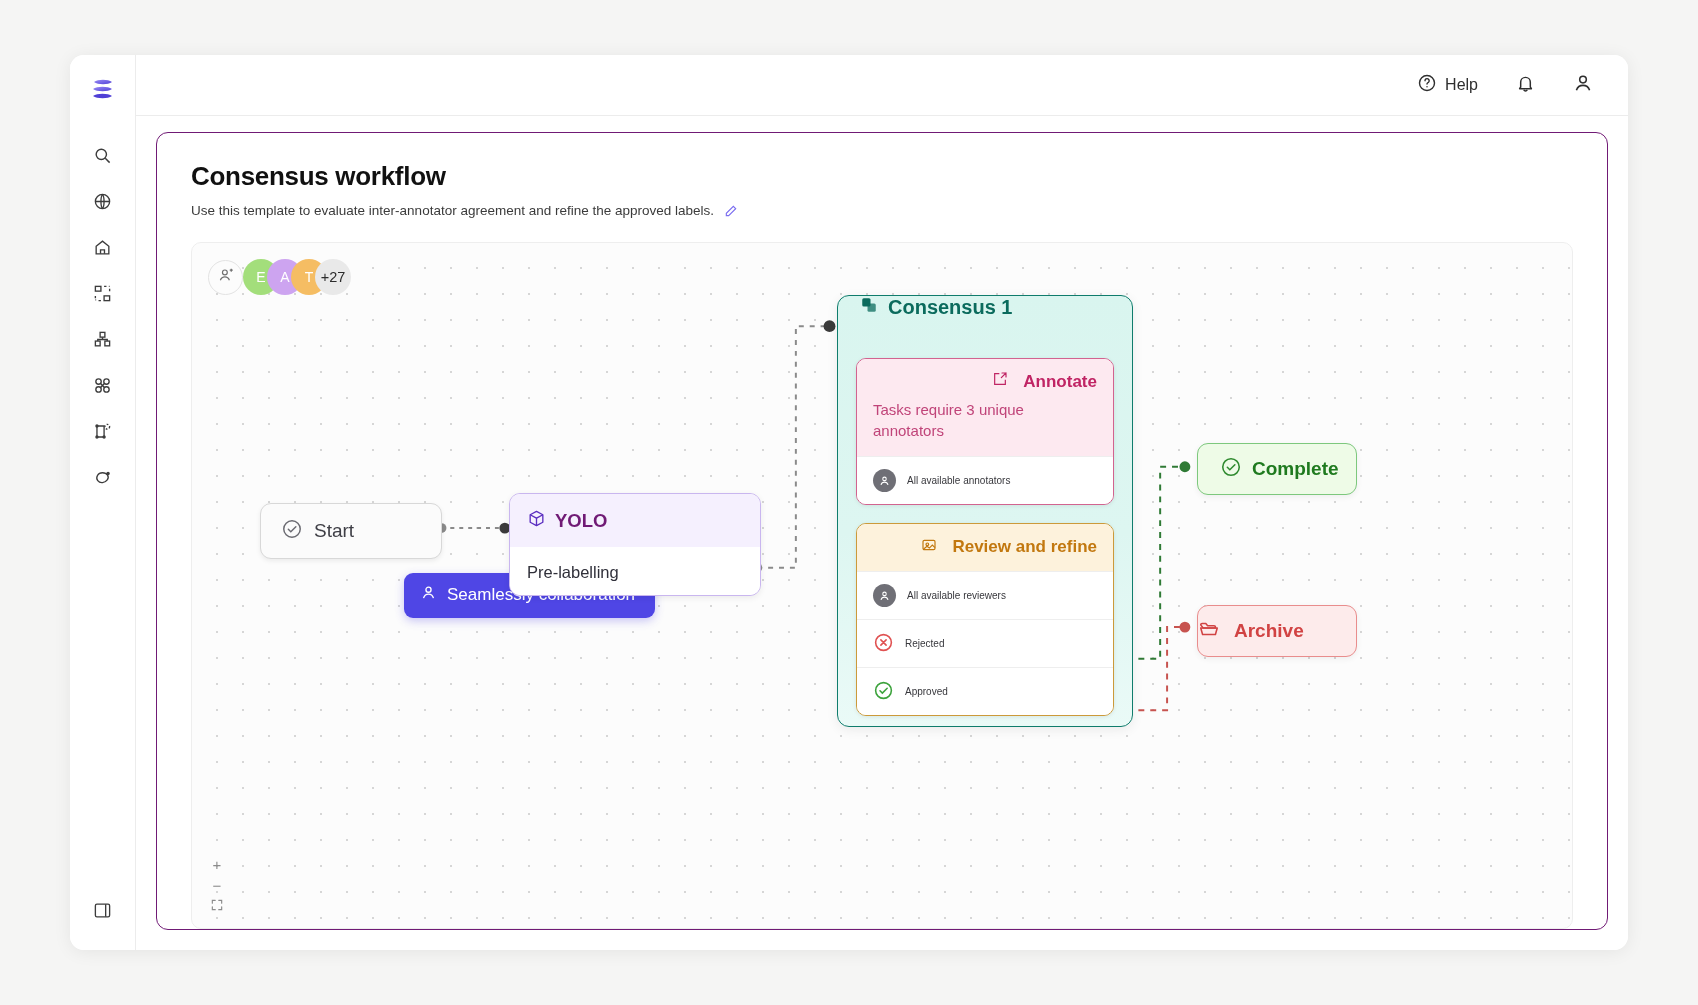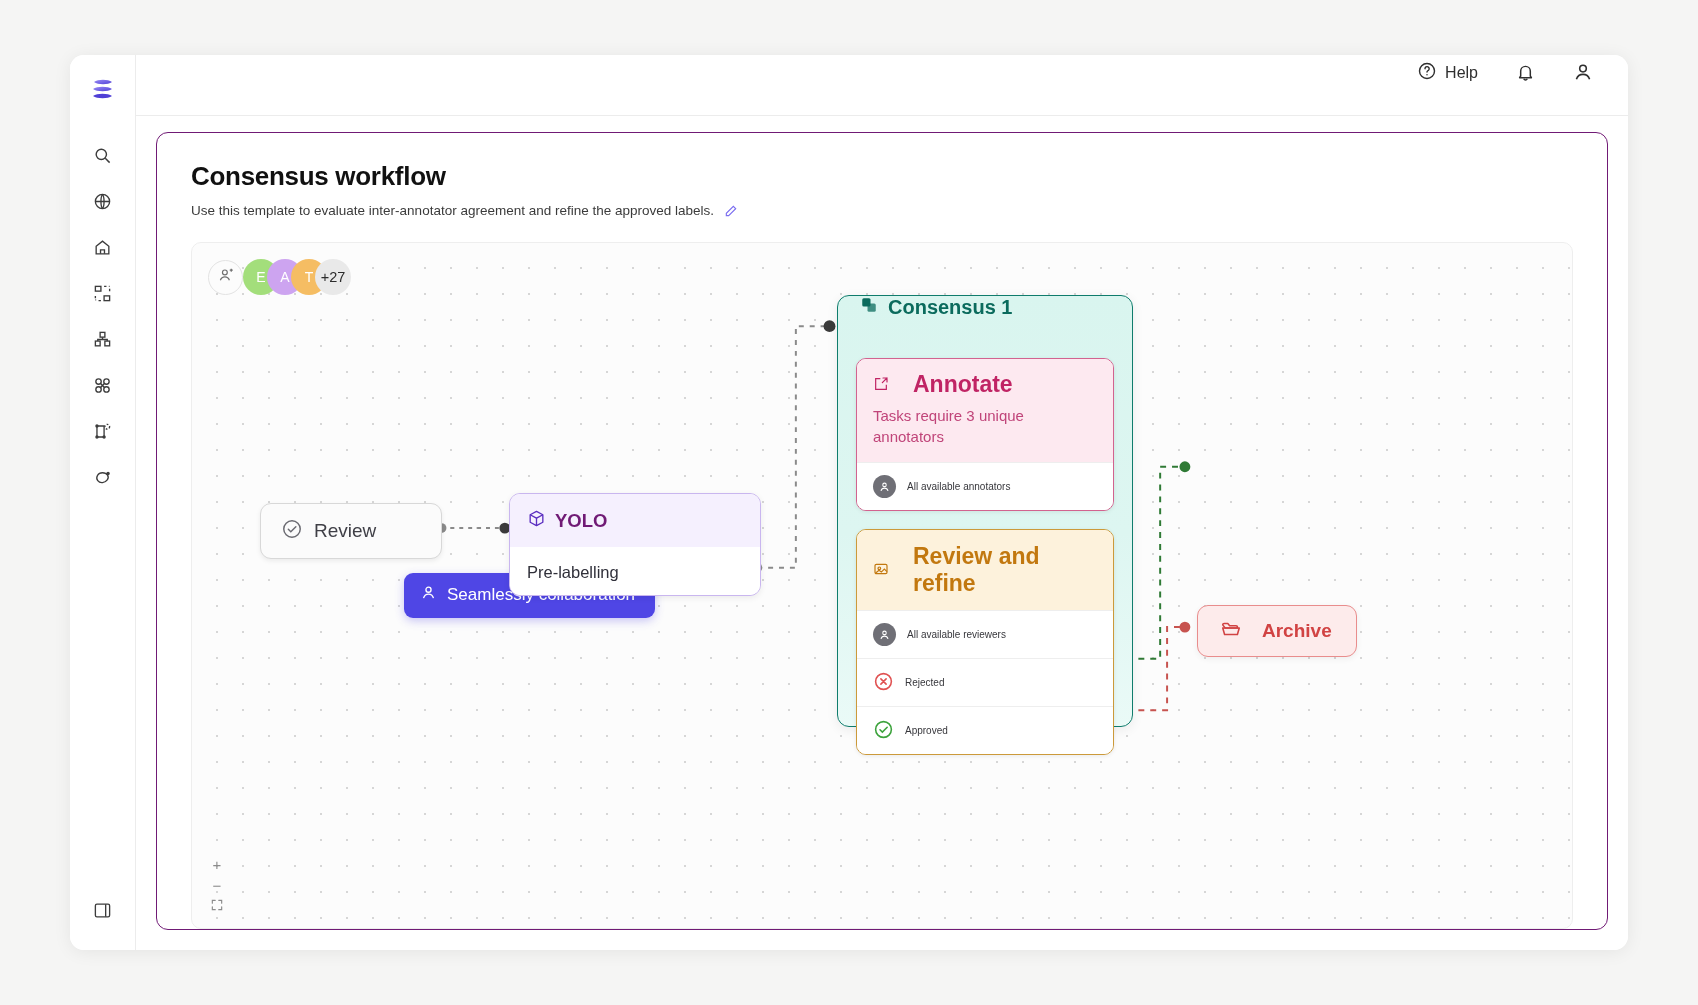--- a/index.html
+++ b/index.html
@@ -53,21 +53,21 @@
     display: flex;
     flex-direction: column;
     background: #ffffff;
     min-width: 0;
   }
   .topbar {
     height: 61px;
     flex: 0 0 61px;
     border-bottom: 1px solid #ececec;
     display: flex;
-    align-items: flex-start;
+    align-items: center;
     justify-content: flex-end;
     padding-right: 26px;
     gap: 20px;
   }
   .help-btn {
     display: flex; align-items: center; gap: 8px;
     font-size: 16px; color: #2f2f2f;
     cursor: pointer;
     padding: 6px 8px; border-radius: 8px;
   }
@@ -227,22 +227,22 @@
     overflow: hidden;
     background: #ffffff;
     box-shadow: 0 1px 4px rgba(0,0,0,0.08);
   }
   .card-annotate { border: 1px solid #d2638f; }
   .card-annotate .card-head {
     background: #fde9f0;
     padding: 12px 16px 14px 16px;
   }
   .card-head-title {
-    display: flex; align-items: center; gap: 24px;
-    font-size: 23px; font-weight: bold; color: #c02464;
+    display: flex; align-items: center; gap: 15px;
+    font-size: 17px; font-weight: bold; color: #c02464; justify-content: flex-end;
   }
   .card-head-desc {
     margin-top: 7px;
     font-size: 15px; color: #c04479; line-height: 1.42;
   }
   .card-row {
     display: flex; align-items: center; gap: 11px;
     padding: 12px 16px;
     font-size: 10px; color: #37373c;
     background: #ffffff;
@@ -275,22 +275,21 @@
     color: #1f7a1f;
     font-size: 19px; font-weight: bold;
     box-shadow: 0 2px 6px rgba(0,0,0,0.06);
   }
   
   .node-archive {
     left: 1005px; top: 362px;
     width: 160px; height: 52px;
     border: 1px solid #e98d8d;
     background: #fdebeb;
-    display: flex; align-items: center; gap: 20px;
-    padding-left: 22px;
+    display: flex; align-items: center; gap: 14px;
     color: #d14343;
     font-size: 19px; font-weight: bold;
     box-shadow: 0 2px 6px rgba(0,0,0,0.06);
   }
 
   
   .zoom-ctrls {
     position: absolute; left: 14px; bottom: 12px;
     display: flex; flex-direction: column; gap: 1px;
   }
@@ -526,21 +525,21 @@
             <span>Seamlessly collaboration</span>
           </div>
 
           <div class="node node-start">
             <span>
               <svg width="22" height="22" viewBox="0 0 24 24" fill="none" stroke="#6b6b72" stroke-width="1.6">
                 <circle cx="12" cy="12" r="9"></circle>
                   <path d="M8 12.3l2.7 2.7L16.2 9.5" stroke-linecap="round"></path>
               </svg>
             </span>
-            <span class="lbl">Review</span>
+            <span class="lbl">Start</span>
           </div>
 
           <div class="node node-yolo">
             <div class="yolo-head">
               <span>
                 <svg width="19" height="19" viewBox="0 0 24 24" fill="none" stroke="#5b2ec0" stroke-width="1.7">
                   <path d="M12 3l8 4.3v9.4L12 21l-8-4.3V7.3z" stroke-linejoin="round"></path>
                   <path d="M4 7.3l8 4.3 8-4.3M12 11.6V21"></path>
                 </svg>
               </span>
@@ -620,20 +619,29 @@
                   <svg width="21" height="21" viewBox="0 0 24 24" fill="none" stroke="#3da33d" stroke-width="1.8">
                     <circle cx="12" cy="12" r="9"></circle>
                       <path d="M8 12.3l2.7 2.7L16.2 9.5" stroke-linecap="round"></path>
                   </svg>
                 </span>
                 <span>Approved</span>
               </div>
             </div>
           </div>
 
+          <div class="node node-complete">
+            <span>
+              <svg width="22" height="22" viewBox="0 0 24 24" fill="none" stroke="#2f8a2f" stroke-width="1.7">
+                <circle cx="12" cy="12" r="9"></circle>
+                  <path d="M8 12.3l2.7 2.7L16.2 9.5" stroke-linecap="round"></path>
+              </svg>
+            </span>
+            <span>Complete</span>
+          </div>
 
           <div class="node node-archive">
             <span>
               <svg width="22" height="22" viewBox="0 0 24 24" fill="none" stroke="#d14343" stroke-width="1.7">
                 <path d="M3 7.5A1.5 1.5 0 014.5 6h4l2 2.4h7A1.5 1.5 0 0119 10v1H5.6z" stroke-linejoin="round"></path>
                 <path d="M3 11h18l-2 7H5z" stroke-linejoin="round"></path>
               </svg>
             </span>
             <span>Archive</span>
           </div>

